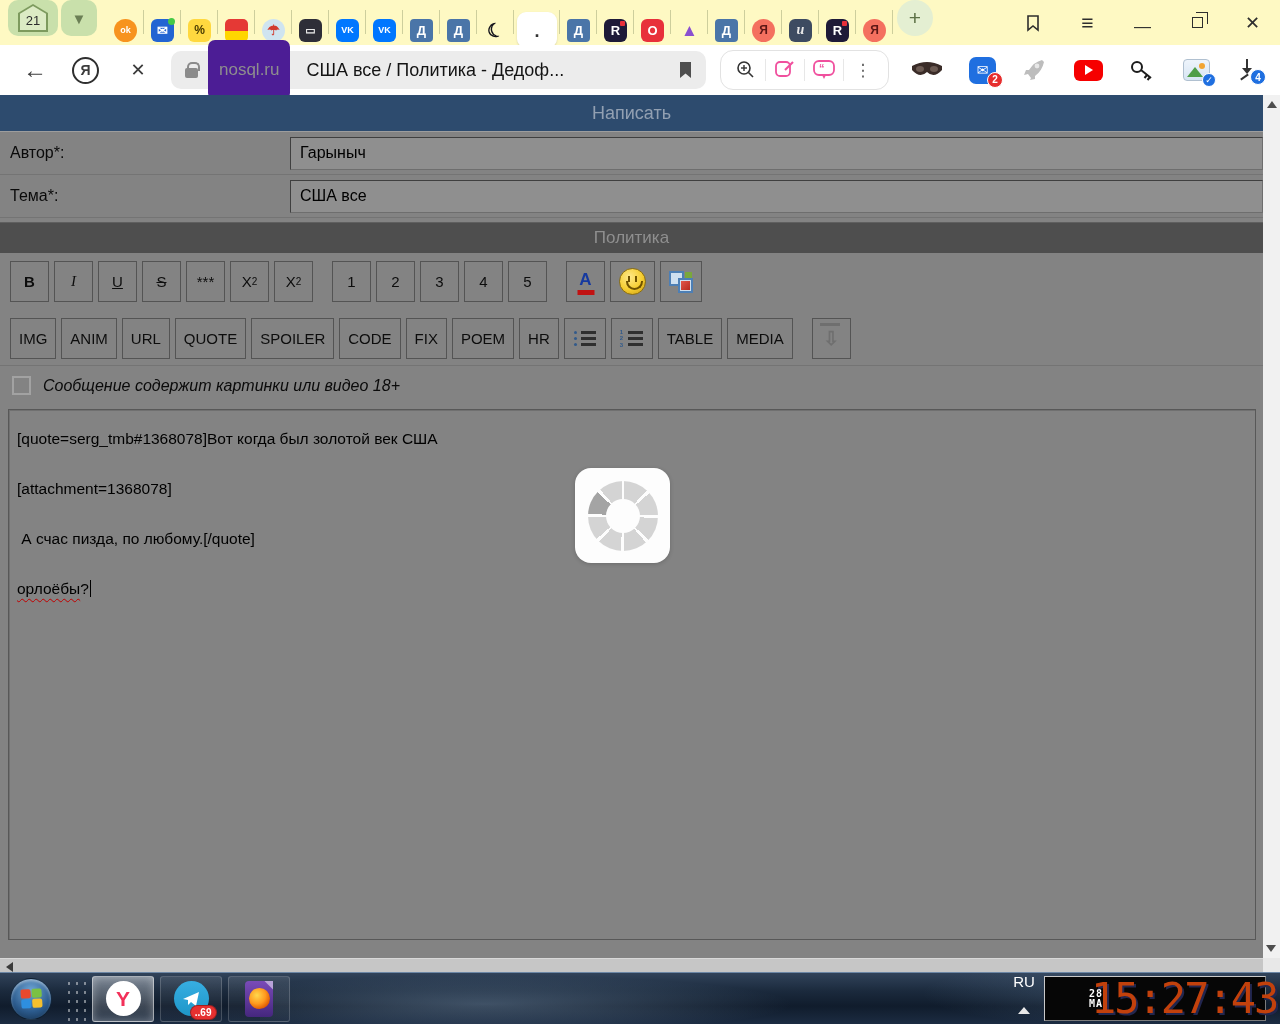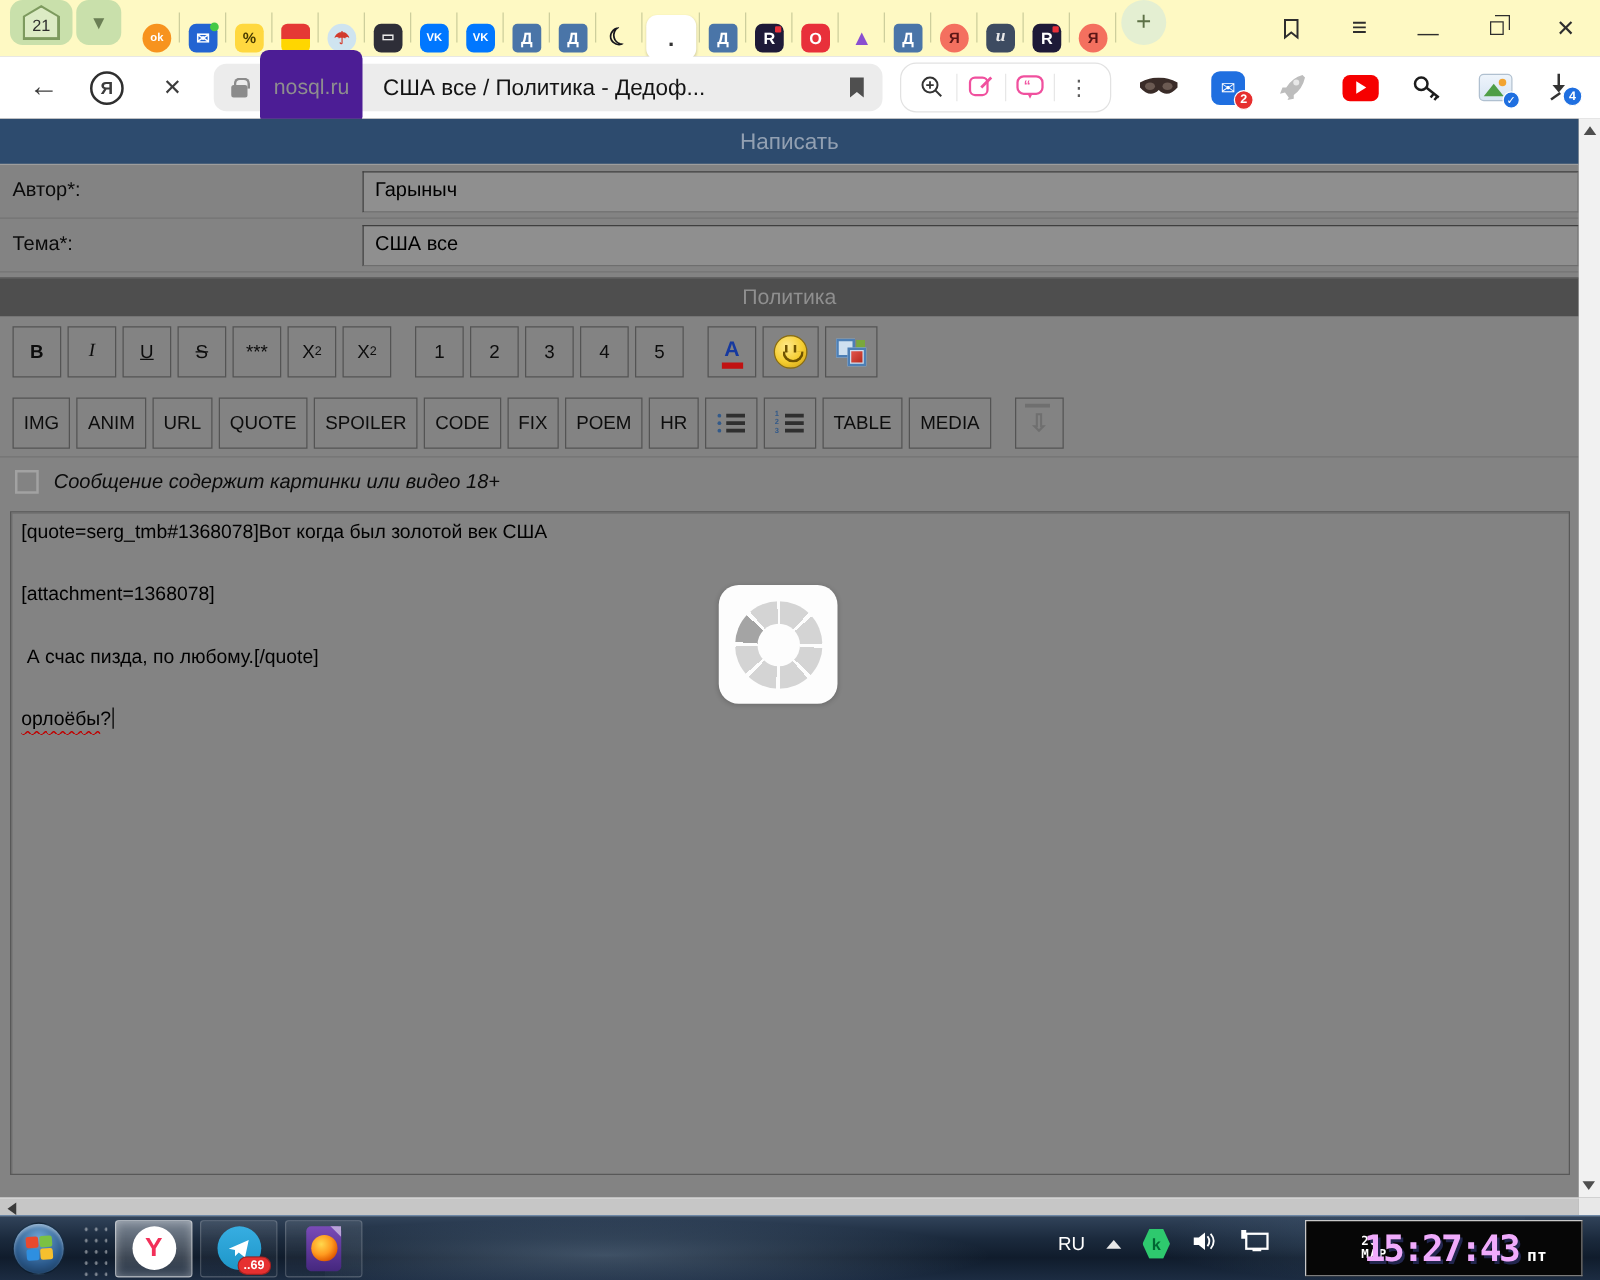--- a/index.html
+++ b/index.html
@@ -105,21 +105,21 @@
   .imgico .gr{position:absolute;right:1px;top:1px;width:7px;height:7px;background:#7aa83c;}
   .listico{width:24px;height:19px;position:relative;}
   .listico::before{content:"";position:absolute;left:8px;top:2px;width:15px;height:2.5px;background:#2f2f2f;box-shadow:0 6px 0 #2f2f2f,0 12px 0 #2f2f2f;}
   .listico.ul::after{content:"";position:absolute;left:1px;top:2px;width:3px;height:3px;border-radius:50%;background:#335a8a;box-shadow:0 6px 0 #335a8a,0 12px 0 #335a8a;}
   .listico.ol::after{content:"1 2 3";position:absolute;left:0;top:0;font-size:6px;line-height:6.3px;color:#335a8a;width:5px;white-space:normal;word-break:break-all;font-weight:bold;}
   .attico{color:#6f6f6f;font-size:19px;font-weight:bold;position:relative;}
   .attico::before{content:"";position:absolute;left:-3px;top:-4px;width:20px;height:3px;background:#6f6f6f;}
   .chkrow{display:flex;align-items:center;padding:10px 0 10px 12px;border-top:1px solid #747474;}
   .chk{width:19px;height:19px;border:2px solid #a2a2a2;background:transparent;margin-right:12px;cursor:pointer;}
   .chklabel{font-size:16px;color:#0a0a0a;font-style:italic;}
-  .textarea{position:relative;margin:4px 0 0 8px;width:1248px;height:531px;border:1px solid #585858;box-shadow:inset 1px 1px 0 #707070;padding:3px 8px;font-size:15.5px;color:#000;line-height:25px;cursor:text;}
+  .textarea{position:relative;margin:4px 0 0 8px;width:1248px;height:531px;border:1px solid #585858;box-shadow:inset 1px 1px 0 #707070;padding:16px 8px;font-size:15.5px;color:#000;line-height:25px;cursor:text;}
   .ta-line{white-space:pre-wrap;min-height:25px;}
   .misspell{text-decoration:underline wavy #c00000;text-decoration-thickness:1px;text-underline-offset:4px;}
   .caret{display:inline-block;width:1.5px;height:17px;background:#000;vertical-align:-3px;margin-left:1px;}
   .spinnerbox{position:absolute;left:575px;top:373px;width:95px;height:95px;background:#fdfdfd;border-radius:16px;box-shadow:0 1px 4px rgba(0,0,0,.18);display:flex;align-items:center;justify-content:center;}
   .spinner{width:70px;height:70px;border-radius:50%;position:relative;background:conic-gradient(from 2deg,#d4d4d4 0 41deg,#fdfdfd 41deg 47deg,#d4d4d4 47deg 86deg,#fdfdfd 86deg 92deg,#d4d4d4 92deg 131deg,#fdfdfd 131deg 137deg,#d4d4d4 137deg 176deg,#fdfdfd 176deg 182deg,#d4d4d4 182deg 221deg,#fdfdfd 221deg 227deg,#d4d4d4 227deg 266deg,#fdfdfd 266deg 272deg,#a4a4a4 272deg 311deg,#fdfdfd 311deg 317deg,#d4d4d4 317deg 356deg,#fdfdfd 356deg 360deg);}
   .spinner::after{content:"";position:absolute;inset:18px;border-radius:50%;background:#fdfdfd;}
 
   
   .vscroll{position:absolute;right:0;top:95px;width:17px;height:863px;background:#f1f1f1;}
   .varrow{width:0;height:0;border-left:5px solid transparent;border-right:5px solid transparent;margin:6px auto 0;}
@@ -139,27 +139,27 @@
   .flag .f1{background:#e8492e;}.flag .f2{background:#7bc143;}.flag .f3{background:#2e8fe0;}.flag .f4{background:#f5c02e;}
   .draghandle{width:22px;height:44px;margin-left:12px;background-image:radial-gradient(rgba(255,255,255,.45) 1px,transparent 1.4px);background-size:8px 9px;background-position:1px 2px;}
   .tkbtn{width:62px;height:46px;margin-left:6px;border-radius:3px;display:flex;align-items:center;justify-content:center;position:relative;cursor:pointer;border:1px solid rgba(255,255,255,.18);background:linear-gradient(rgba(255,255,255,.10),rgba(255,255,255,.02));z-index:2;}
   .tkbtn.active{border:1px solid rgba(255,255,255,.55);background:linear-gradient(rgba(255,255,255,.38),rgba(255,255,255,.10));box-shadow:inset 0 0 8px rgba(255,255,255,.35);}
   .ycircle{width:35px;height:35px;background:#fff;border-radius:50%;display:flex;align-items:center;justify-content:center;font-weight:bold;font-size:21px;color:#f23059;}
   .tgcircle{width:35px;height:35px;border-radius:50%;background:linear-gradient(#37aee2,#1e96c8);display:flex;align-items:center;justify-content:center;position:relative;}
   .tgbadge{position:absolute;right:-8px;bottom:-4px;background:#e63030;color:#fff;font-size:10px;font-weight:bold;border-radius:8px;padding:1px 4px;border:1px solid rgba(0,0,0,.3);}
   .ffdoc{width:28px;height:36px;background:linear-gradient(#7a4bb8,#45277e);border-radius:4px;position:relative;display:flex;align-items:center;justify-content:center;}
   .ffdoc::before{content:"";position:absolute;right:0;top:0;width:9px;height:9px;background:#b9a3d8;clip-path:polygon(0 0,100% 100%,100% 0);}
   .ffball{width:21px;height:21px;border-radius:50%;background:radial-gradient(circle at 38% 35%,#ffd84d,#ff9a1f 45%,#e05a00 75%,#a93a8c);}
-  .tray{position:absolute;right:264px;top:0;height:44px;display:flex;align-items:center;gap:17px;z-index:3;}
+  .tray{position:absolute;right:244px;top:0;height:44px;display:flex;align-items:center;gap:17px;z-index:3;flex-direction:column;}
   .lang{color:#fff;font-size:15px;}
   .trayup{width:0;height:0;border-left:6px solid transparent;border-right:6px solid transparent;border-bottom:7px solid #e8e8e8;}
   .kasp{width:22px;height:24px;clip-path:polygon(25% 0,75% 0,100% 50%,75% 100%,25% 100%,0 50%);background:#2ec96e;display:flex;align-items:center;justify-content:center;color:#063;font-weight:bold;font-size:13px;}
   .clockbox{position:absolute;right:14px;top:3px;width:222px;height:45px;background:#060606;border:1px solid #c9c9c9;border-right-color:#7c7c7c;border-bottom-color:#7c7c7c;display:flex;align-items:center;z-index:3;}
   .datecol{width:40px;text-align:center;color:#fff;font-family:"DejaVu Sans Mono",monospace;font-weight:bold;font-size:10px;line-height:10px;letter-spacing:1px;padding-left:44px;}
-  .timetxt{font-family:"DejaVu Sans Mono",monospace;font-weight:bold;font-size:29px;color:#f0abfc;letter-spacing:-2px;text-shadow:2px 2px 0 #22264e;margin-left:2px;}
+  .timetxt{font-family:"DejaVu Sans Mono",monospace;font-weight:normal;font-size:42px;color:#c2410c;letter-spacing:-2px;text-shadow:2px 2px 0 #22264e;margin-left:2px;}
   .wday{color:#fff;font-size:13px;font-weight:bold;margin-left:7px;align-self:flex-end;padding-bottom:7px;font-family:"DejaVu Sans Mono",monospace;}
 </style>
 </head>
 <body>
 
 <div class="tabbar">
   <div class="tabgroup">
     <div class="tc-box">
       <div class="tc-house">
           <i></i>

